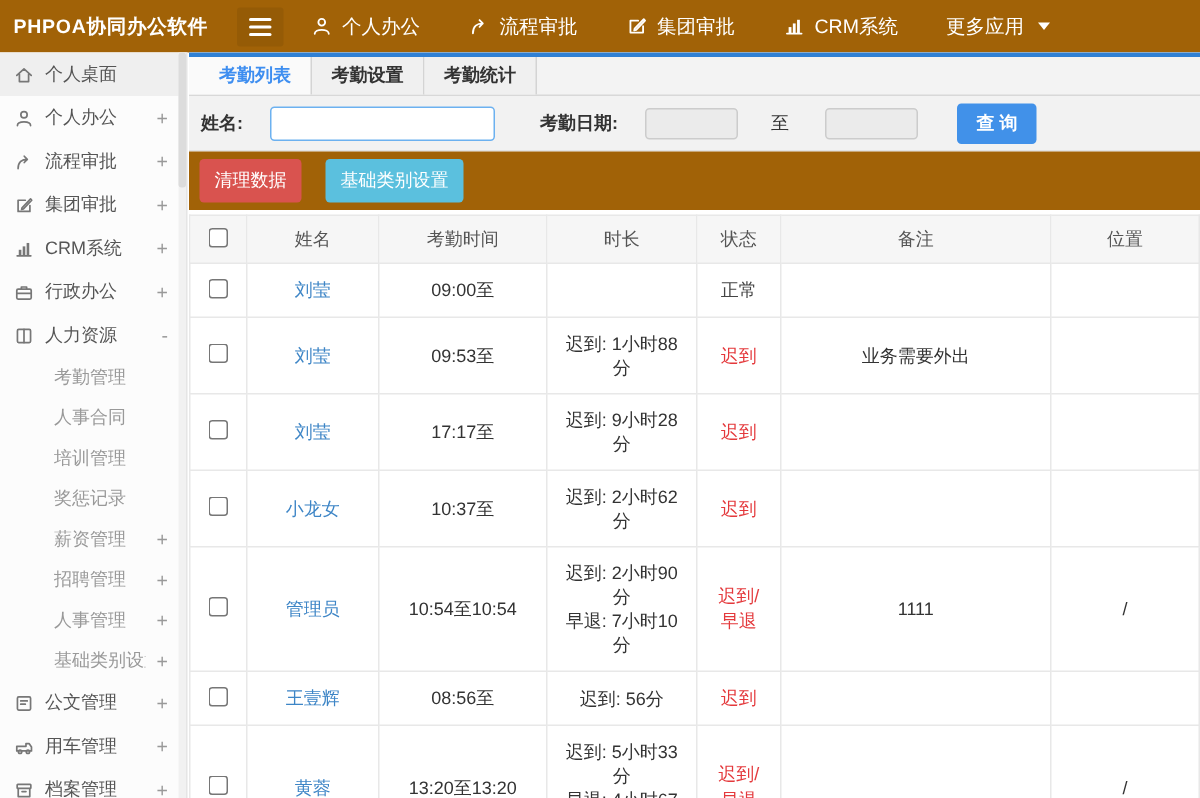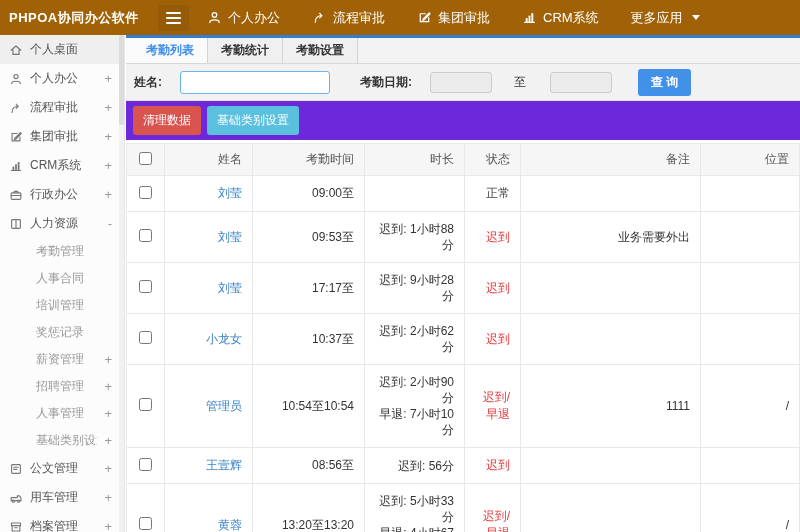--- a/index.html
+++ b/index.html
@@ -49,27 +49,27 @@
   .searchbar label { font-weight:bold; color:#333; white-space:nowrap; }
   .name-input { width:150px; height:23px; border:1px solid #6cb1f0; border-radius:3px;
     padding:0 6px; margin-left:6px; outline:none; background:#fff; font-size:12px; }
   .date-label { margin-left:18px; }
   .date-input { width:62px; height:21px; border:1px solid #ccc; border-radius:3px;
     background:#ebebeb; margin-left:6px; padding:0 4px; font-size:12px; }
   .to-sep { margin:0 6px 0 10px; color:#333; }
   .btn { border:none; border-radius:3px; color:#fff; font-size:12px; cursor:pointer;
     font-family:"Liberation Sans","DejaVu Sans",sans-serif; }
   .btn-query { background:#4191e9; font-weight:bold; padding:5px 13px; margin-left:14px; }
-  .actionbar { padding:5px 7px; display:flex; gap:6px; background:#6d28d9; }
+  .actionbar { padding:5px 7px; display:flex; gap:16px; background:#a16207; }
   .btn-danger { background:#d9534f; padding:6px 10px; }
   .btn-info   { background:#5bc0de; padding:6px 10px; }
 
   
   table.grid { width:100%; border-collapse:collapse; margin-top:3px; table-layout:fixed; }
-  .grid th, .grid td { border:1px solid #e8e8e8; padding:9px 10px; text-align:right;
+  .grid th, .grid td { border:1px solid #e8e8e8; padding:9px 10px; text-align:center;
     vertical-align:middle; font-weight:normal; overflow:hidden; }
   .grid thead th { background:#f6f6f6; color:#555; padding:7px 10px; }
   .col-check { width:38px; text-align:center; }
   .grid td.col-check, .grid th.col-check { text-align:center; padding:7px 4px; }
   .grid input[type=checkbox] { width:13px; height:13px; accent-color:#fff; }
   .name-link { color:#3d85c6; text-decoration:none; cursor:pointer; }
   .duration { white-space:pre-line; line-height:16px; }
   .status.late { color:#e4393c; }
   .status.normal { color:#444; }
 </style>
@@ -288,24 +288,24 @@
 
   <main class="content">
     <div class="topline"></div>
 
     <div class="tabbar">
 
     <div class="tab active">
           <span>考勤列表</span>
         </div>
         <div class="tab">
+          <span>考勤设置</span>
+        </div>
+        <div class="tab">
           <span>考勤统计</span>
-        </div>
-        <div class="tab">
-          <span>考勤设置</span>
         </div>
       </div>
 
     <div class="searchbar">
       <label>姓名:</label>
       <input class="name-input" type="text" value="" style="">
       <label class="date-label">考勤日期:</label>
       <input class="date-input" type="text" value="" style="">
       <span class="to-sep">至</span>
       <input class="date-input" type="text" value="" style="">

